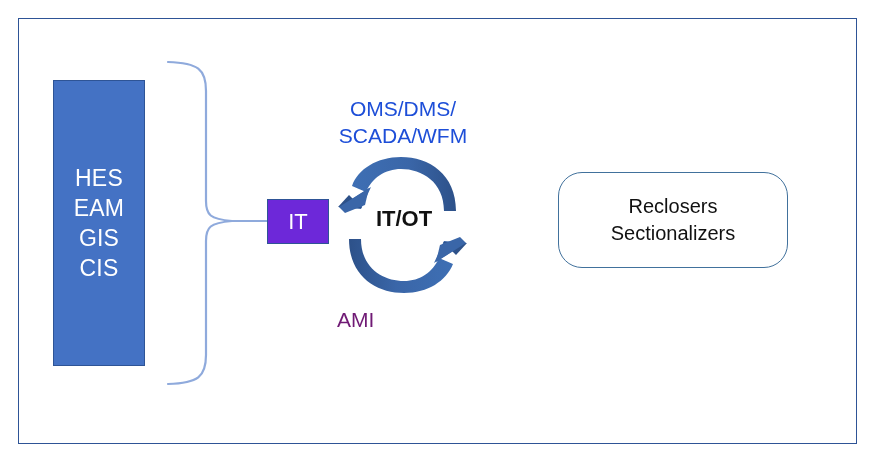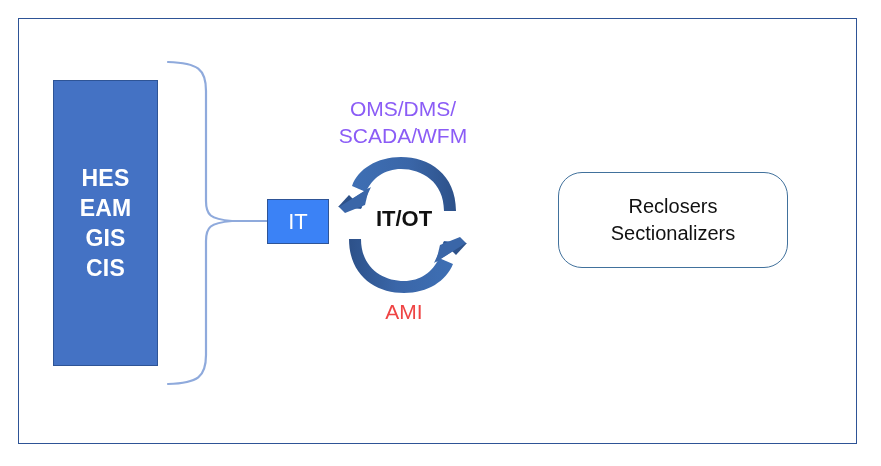--- a/index.html
+++ b/index.html
@@ -29,30 +29,29 @@
     border: 1.6px solid #2E5496;
     box-sizing: border-box;
     background: #ffffff;
   }
 
   
   .systems-box {
     position: absolute;
     left: 53px;
     top: 80px;
-    width: 105px;
+    width: 92px;
     height: 286px;
     background: #4472C4;
     border: 1.4px solid #2E5496;
     box-sizing: border-box;
     display: flex;
     flex-direction: column;
     align-items: center;
     justify-content: center;
-    font-weight: bold;
   }
   .systems-box .line {
     color: #ffffff;
     font-size: 23px;
     line-height: 30px;
     letter-spacing: 0.2px;
     white-space: nowrap;
   }
 
   
@@ -60,21 +59,21 @@
     position: absolute;
     left: 160px;
     top: 55px;
     width: 115px;
     height: 336px;
   }
 
   
   .node-box {
     position: absolute;
-    background: #3b82f6;
+    background: #6d28d9;
     border: 1.6px solid #2E5496;
     box-sizing: border-box;
     display: flex;
     align-items: center;
     justify-content: center;
     color: #ffffff;
     font-size: 22px;
   }
   .node-it { left: 267px; top: 199px; width: 62px; height: 45px; }
   .node-ot { left: 459px; top: 199px; width: 73px; height: 45px; }
@@ -102,32 +101,31 @@
 
   
   .top-label {
     position: absolute;
     left: 303px;
     top: 95px;
     width: 200px;
     text-align: center;
     font-size: 21px;
     line-height: 27px;
-    color: #8b5cf6;
+    color: #1d4ed8;
   }
 
   
   .bottom-label {
     position: absolute;
     left: 337px;
-    top: 300px;
+    top: 308px;
     width: 134px;
-    text-align: center;
     font-size: 21px;
-    color: #ef4444;
+    color: #701a75;
   }
 
   
   .device-box {
     position: absolute;
     left: 558px;
     top: 172px;
     width: 230px;
     height: 96px;
     border: 1.4px solid #41719C;

